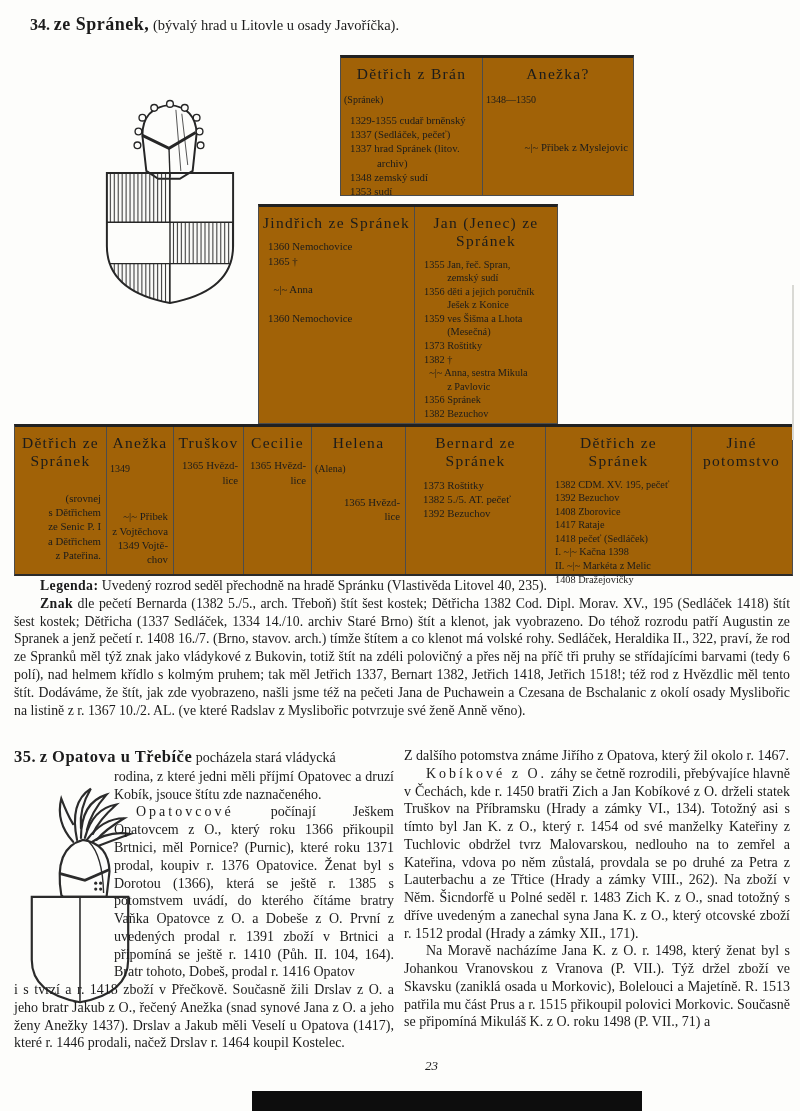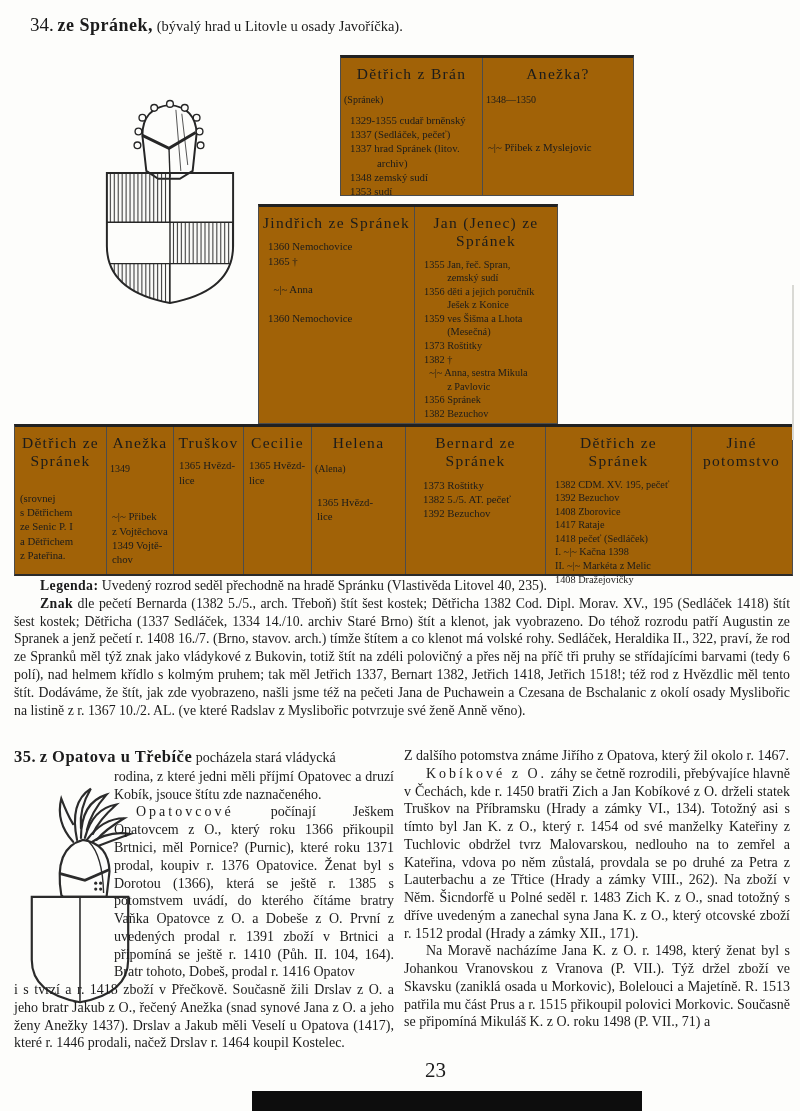--- a/index.html
+++ b/index.html
@@ -1,37 +1,37 @@
 <!DOCTYPE html>
 <html lang="cs"><head>
 <meta charset="utf-8">
 <style>
   html,body{margin:0;padding:0;background:#ffffff;}
   .page{position:relative;width:800px;height:1111px;background:#fdfdfb;overflow:hidden;
         font-family:"Liberation Serif","DejaVu Serif",serif;color:#1b1b1b;}
 
   
   .h34{position:absolute;left:30px;top:14px;font-size:15px;}
-  .h34 .num{font-size:19px;font-weight:normal;}
+  .h34 .num{font-size:16px;font-weight:bold;}
   .h34 .nm{font-size:18px;font-weight:bold;letter-spacing:.5px;}
   .h34 .note{font-size:14.5px;}
 
   
   .coa34{position:absolute;left:85px;top:96px;width:168px;height:212px;}
   .coa35{position:absolute;left:18px;top:780px;width:122px;height:226px;}
 
   
   .tbox{position:absolute;border:1.3px solid #4c4c4c;border-top:3px solid #212121;
         background:#a16207;display:flex;}
   .tcell{flex:0 0 auto;box-sizing:border-box;padding:4px 3px 2px 3px;}
   .tcell + .tcell{border-left:1.3px solid #4c4c4c;}
   .tb-title{font-size:15.5px;text-align:center;letter-spacing:1.3px;line-height:1.18;padding:3px 1px 1px;}
   .tb-sub{font-size:10px;line-height:1.25;margin-top:10px;}
   .tb-lines{font-size:10.8px;line-height:1.32;white-space:pre-wrap;padding:6px 2px 2px 6px;}
-  .tb-lines.c-center{text-align:left;padding:5px 2px 2px 2px;}
+  .tb-lines.c-center{text-align:right;padding:5px 2px 2px 2px;}
   .tb-lines.tiny{font-size:10.3px;}
   .gen1{left:340px;top:55px;width:292px;height:137px;}
   .gen1 .tcell:nth-child(1){width:141px;}
   .gen1 .tcell:nth-child(2){width:151px;}
   .gen2{left:258px;top:204px;width:298px;height:216px;}
   .gen2 .tcell:nth-child(1){width:155px;}
   .gen2 .tcell:nth-child(2){width:143px;}
   .gen3{left:14px;top:424px;width:777px;height:147px;border-bottom:2px solid #2a2a2a;}
 
   
@@ -40,21 +40,21 @@
   .legendblock b{letter-spacing:.4px;}
 
   .col-left{position:absolute;left:14px;top:747px;width:380px;font-size:14px;line-height:1.27;text-align:justify;}
   .col-right{position:absolute;left:404px;top:747px;width:386px;font-size:14px;line-height:1.27;text-align:justify;}
   .col-left p,.col-right p{margin:0;}
   .h35{font-size:16.5px;font-weight:bold;letter-spacing:.5px;}
   .beside{margin-left:100px;}
   .indent{text-indent:22px;}
   .spaced{letter-spacing:3px;}
 
-  .pagenum{position:absolute;left:425px;top:1058px;font-size:21px;}
+  .pagenum{position:absolute;left:425px;top:1058px;font-size:13px;font-style:italic;}
   .scan-bar{position:absolute;left:252px;top:1091px;width:390px;height:20px;background:#0d0d0d;}
   .scan-line{position:absolute;left:792px;top:285px;width:2px;height:155px;background:#d9d9d4;}
 </style>
 </head>
 <body>
 
 <div class="page">
 
   <div class="h34">
     <span class="num">34.</span>

